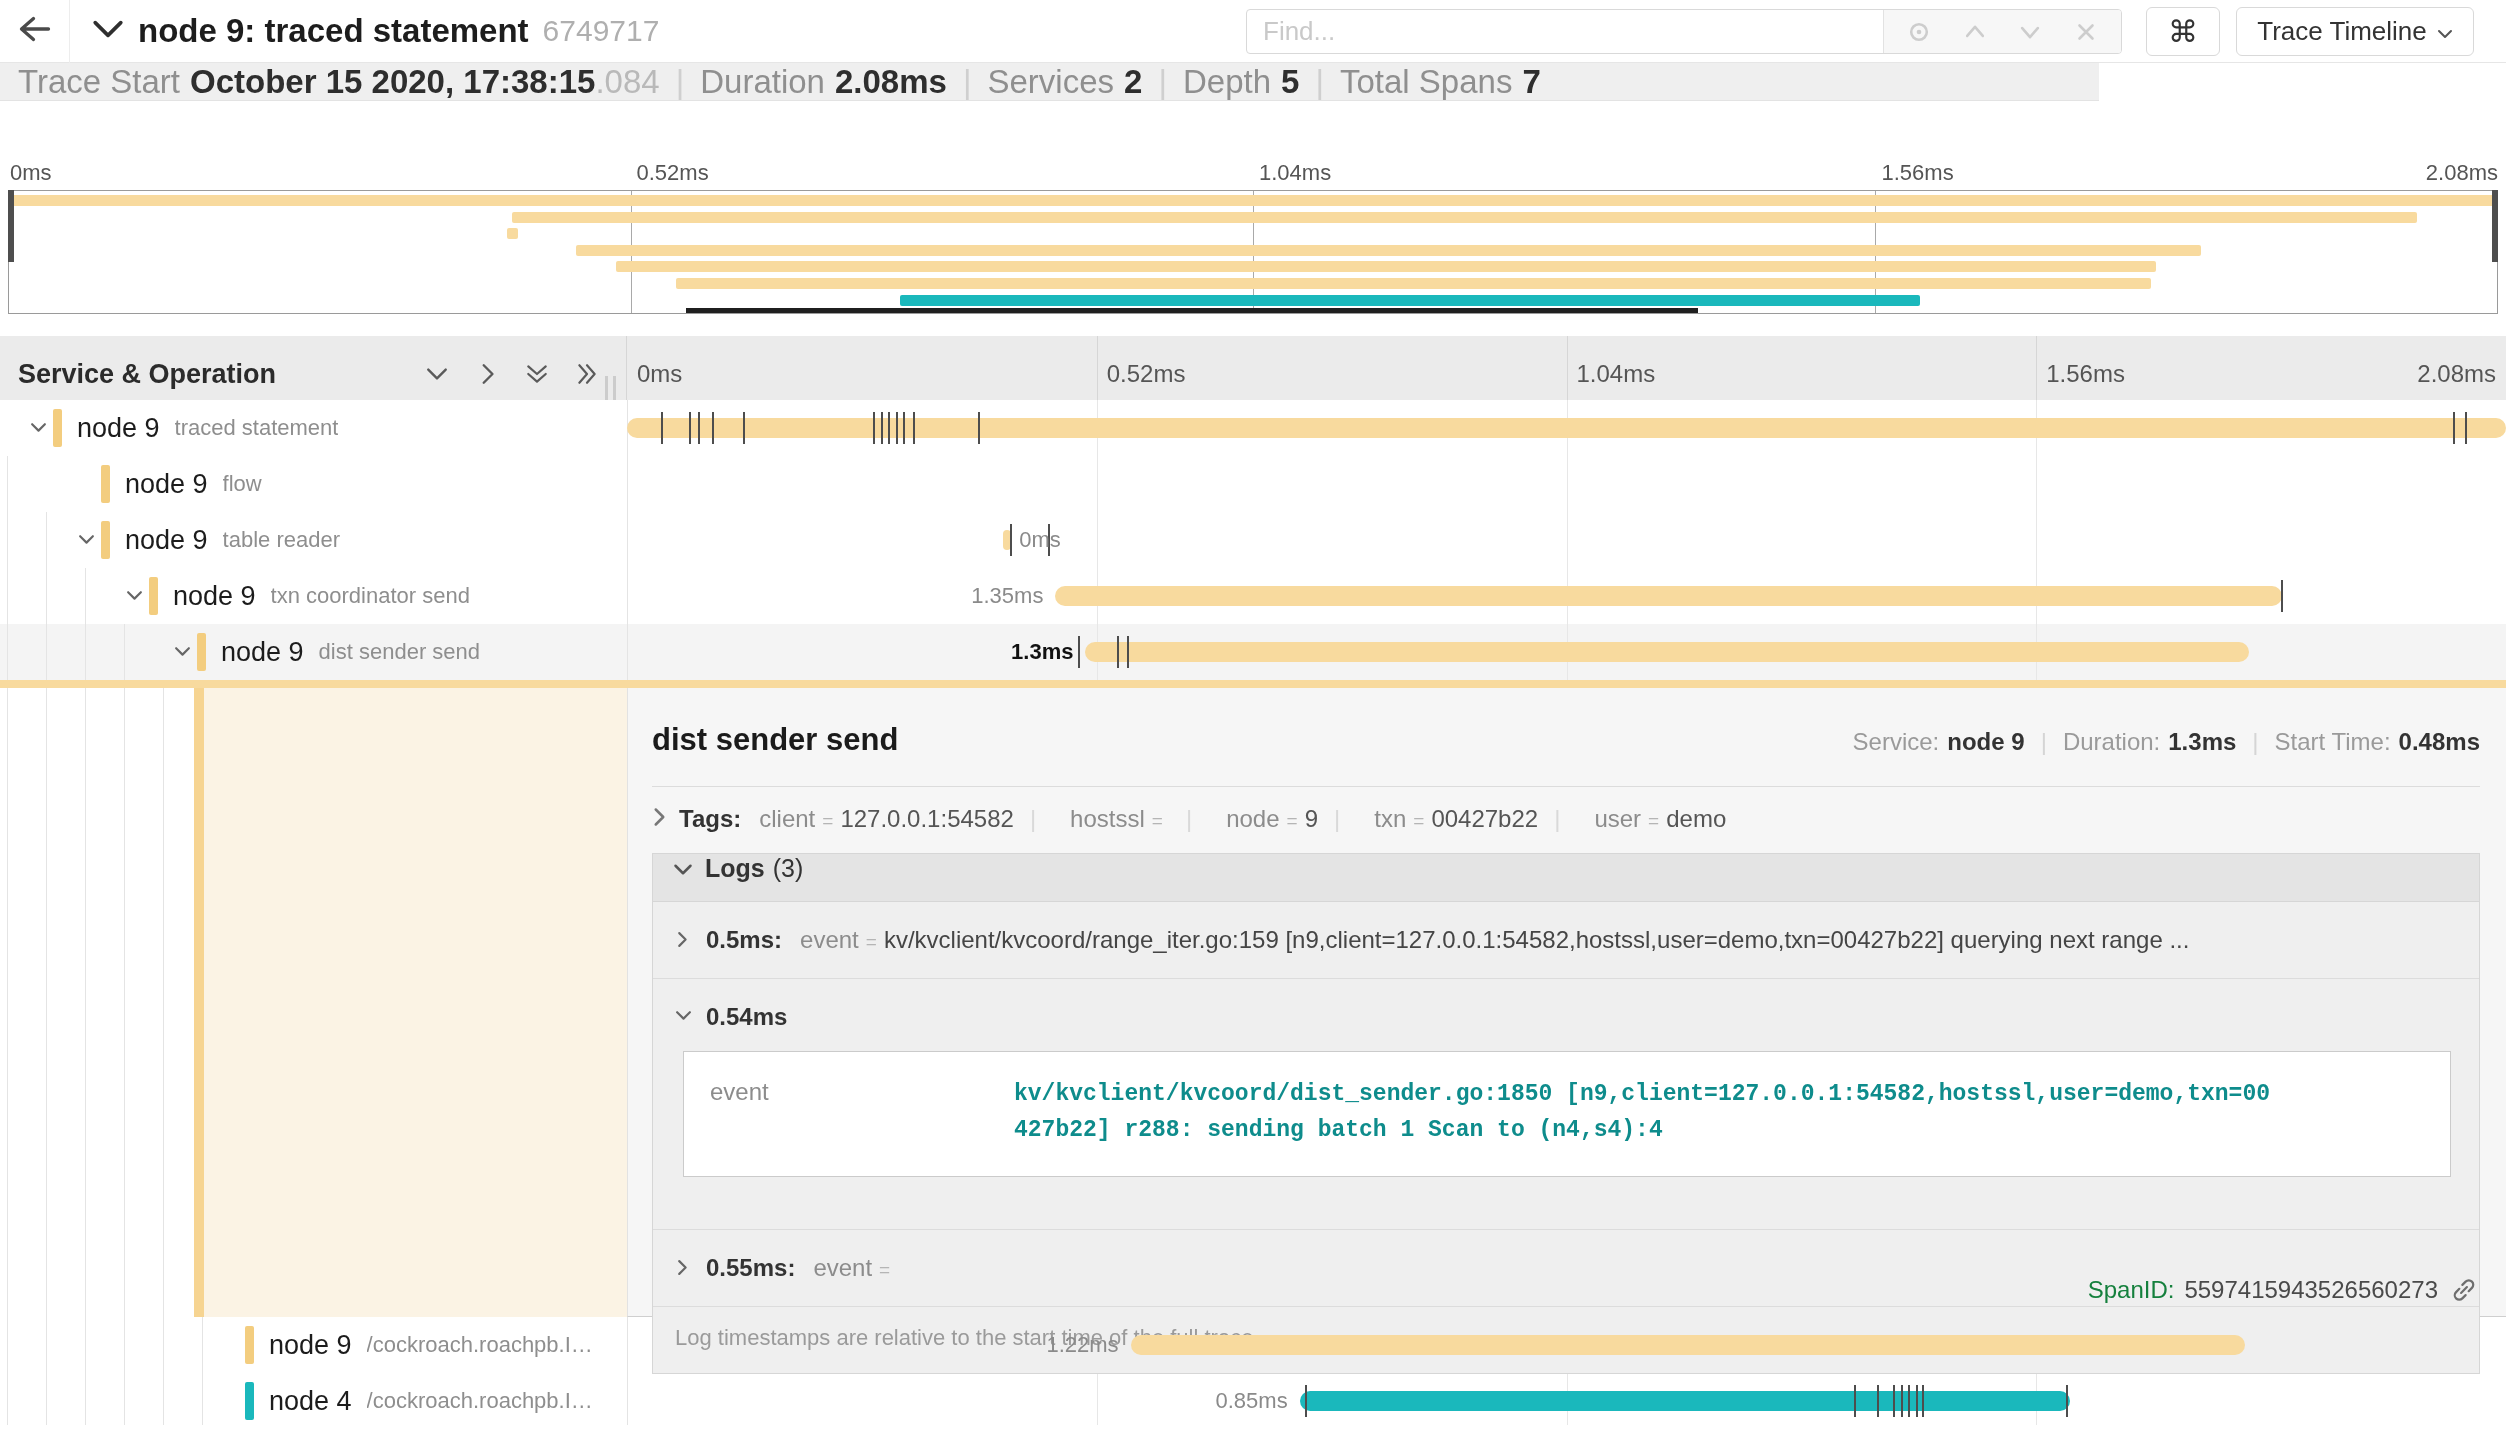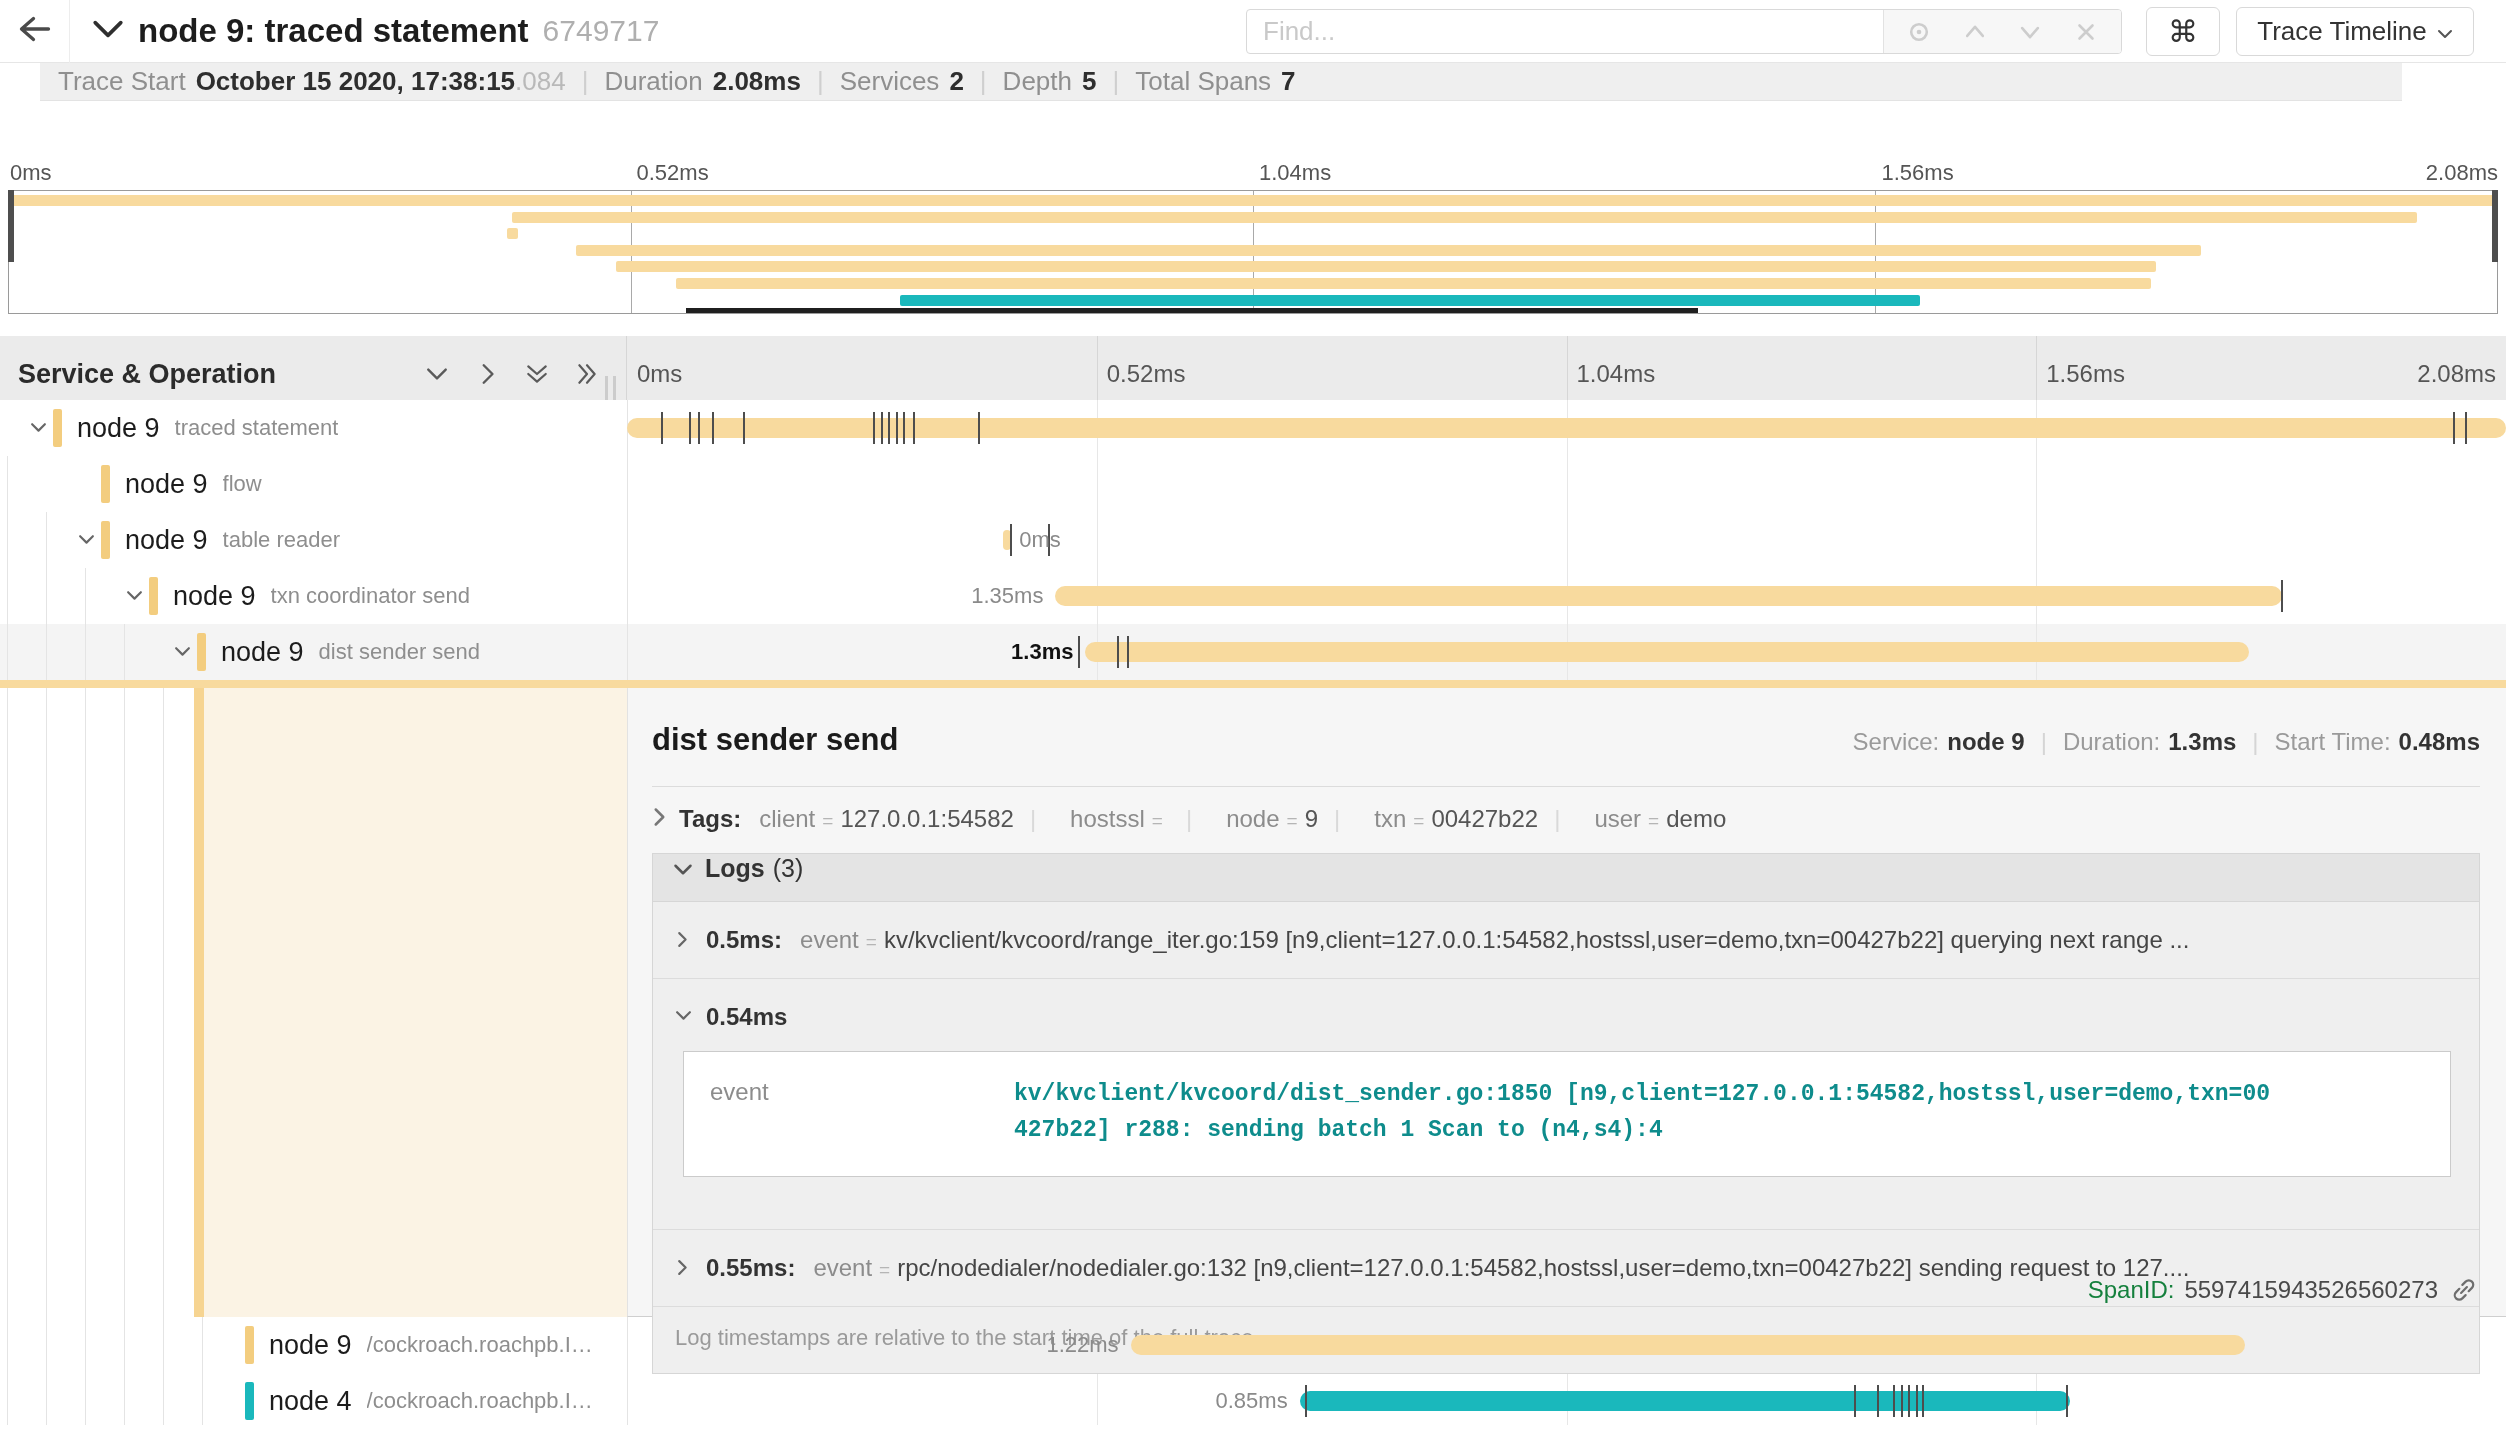--- a/index.html
+++ b/index.html
@@ -24,22 +24,22 @@
   .find-nav { width:238px; background:#F7F7F7; border-left:1px solid #E2E2E2; display:flex;
               align-items:center; justify-content:space-evenly; }
   .find-nav .nbtn { display:flex; align-items:center; justify-content:center; width:40px; height:40px; cursor:default; }
   .kbd-btn { position:absolute; left:2146px; top:7px; width:74px; height:49px; border:1px solid #D9D9D9;
              border-radius:6px; background:#fff; display:flex; align-items:center; justify-content:center;
              font-size:30px; color:#333; cursor:pointer; }
   .view-btn { position:absolute; left:2236px; top:7px; width:238px; height:49px; border:1px solid #D9D9D9;
               border-radius:6px; background:#fff; display:flex; align-items:center; justify-content:center;
               font-size:26px; color:#333; cursor:pointer; gap:10px; }
   
-  .summary { position:absolute; left:0; top:63px; width:2362px; height:38px; background:#EFEFEF;
-             border-bottom:1px solid #E3E3E3; display:flex; align-items:center; font-size:26px; padding-left:18px;margin-left:40px; }
+  .summary { position:absolute; left:0; top:63px; width:2099px; height:38px; background:#EFEFEF;
+             border-bottom:1px solid #E3E3E3; display:flex; align-items:center; font-size:33px; padding-left:18px; }
   .summary .lbl { color:#8F8F8F; margin-right:10px; }
   .summary .val { color:#2e2e2e; font-weight:700; }
   .summary .dim { color:#B9B9B9; font-weight:400; }
   .summary .sep { color:#CFCFCF; margin:0 16px; font-weight:400; }
   
   .mm-labels { position:absolute; left:8px; top:160px; width:2490px; height:26px; font-size:22px; color:#555; }
   .mm-labels span { position:absolute; top:0; }
   .mm-canvas { position:absolute; left:8px; top:190px; width:2490px; height:124px; background:#fff;
                border:1px solid #9A9A9A; cursor:crosshair; }
   .mm-grid { position:absolute; top:0; width:1px; height:100%; background:#A9A9A9; }
@@ -436,21 +436,20 @@
                 </div>
               </div>
               <div class="log-row">
                 <div class="log-line">
                   <span><svg width="17" height="17" viewBox="0 0 16 16">
                       <polyline points="4,2 10,8 4,14" fill="none" stroke="#666" stroke-width="2" stroke-linecap="round" stroke-linejoin="round"></polyline>
                     </svg></span>
                   <span class="log-time">0.55ms:</span>
                   <span class="log-key">event</span>
                   <span class="log-eq">=</span>
-                  <span class="log-val">rpc/nodedialer/nodedialer.go:132 [n9,client=127.0.0.1:54582,hostssl,user=demo,txn=00427b22] sending request to 127....</span>
                 </div>
               </div>
             </div>
           <div class="logs-foot">Log timestamps are relative to the start time of the full trace.</div>
         </div>
         <div class="spanid-row">
           <span class="lbl">SpanID:</span>
           <span class="val">5597415943526560273</span>
           <span class="lnk">
             <svg width="28" height="28" viewBox="0 0 24 24">

